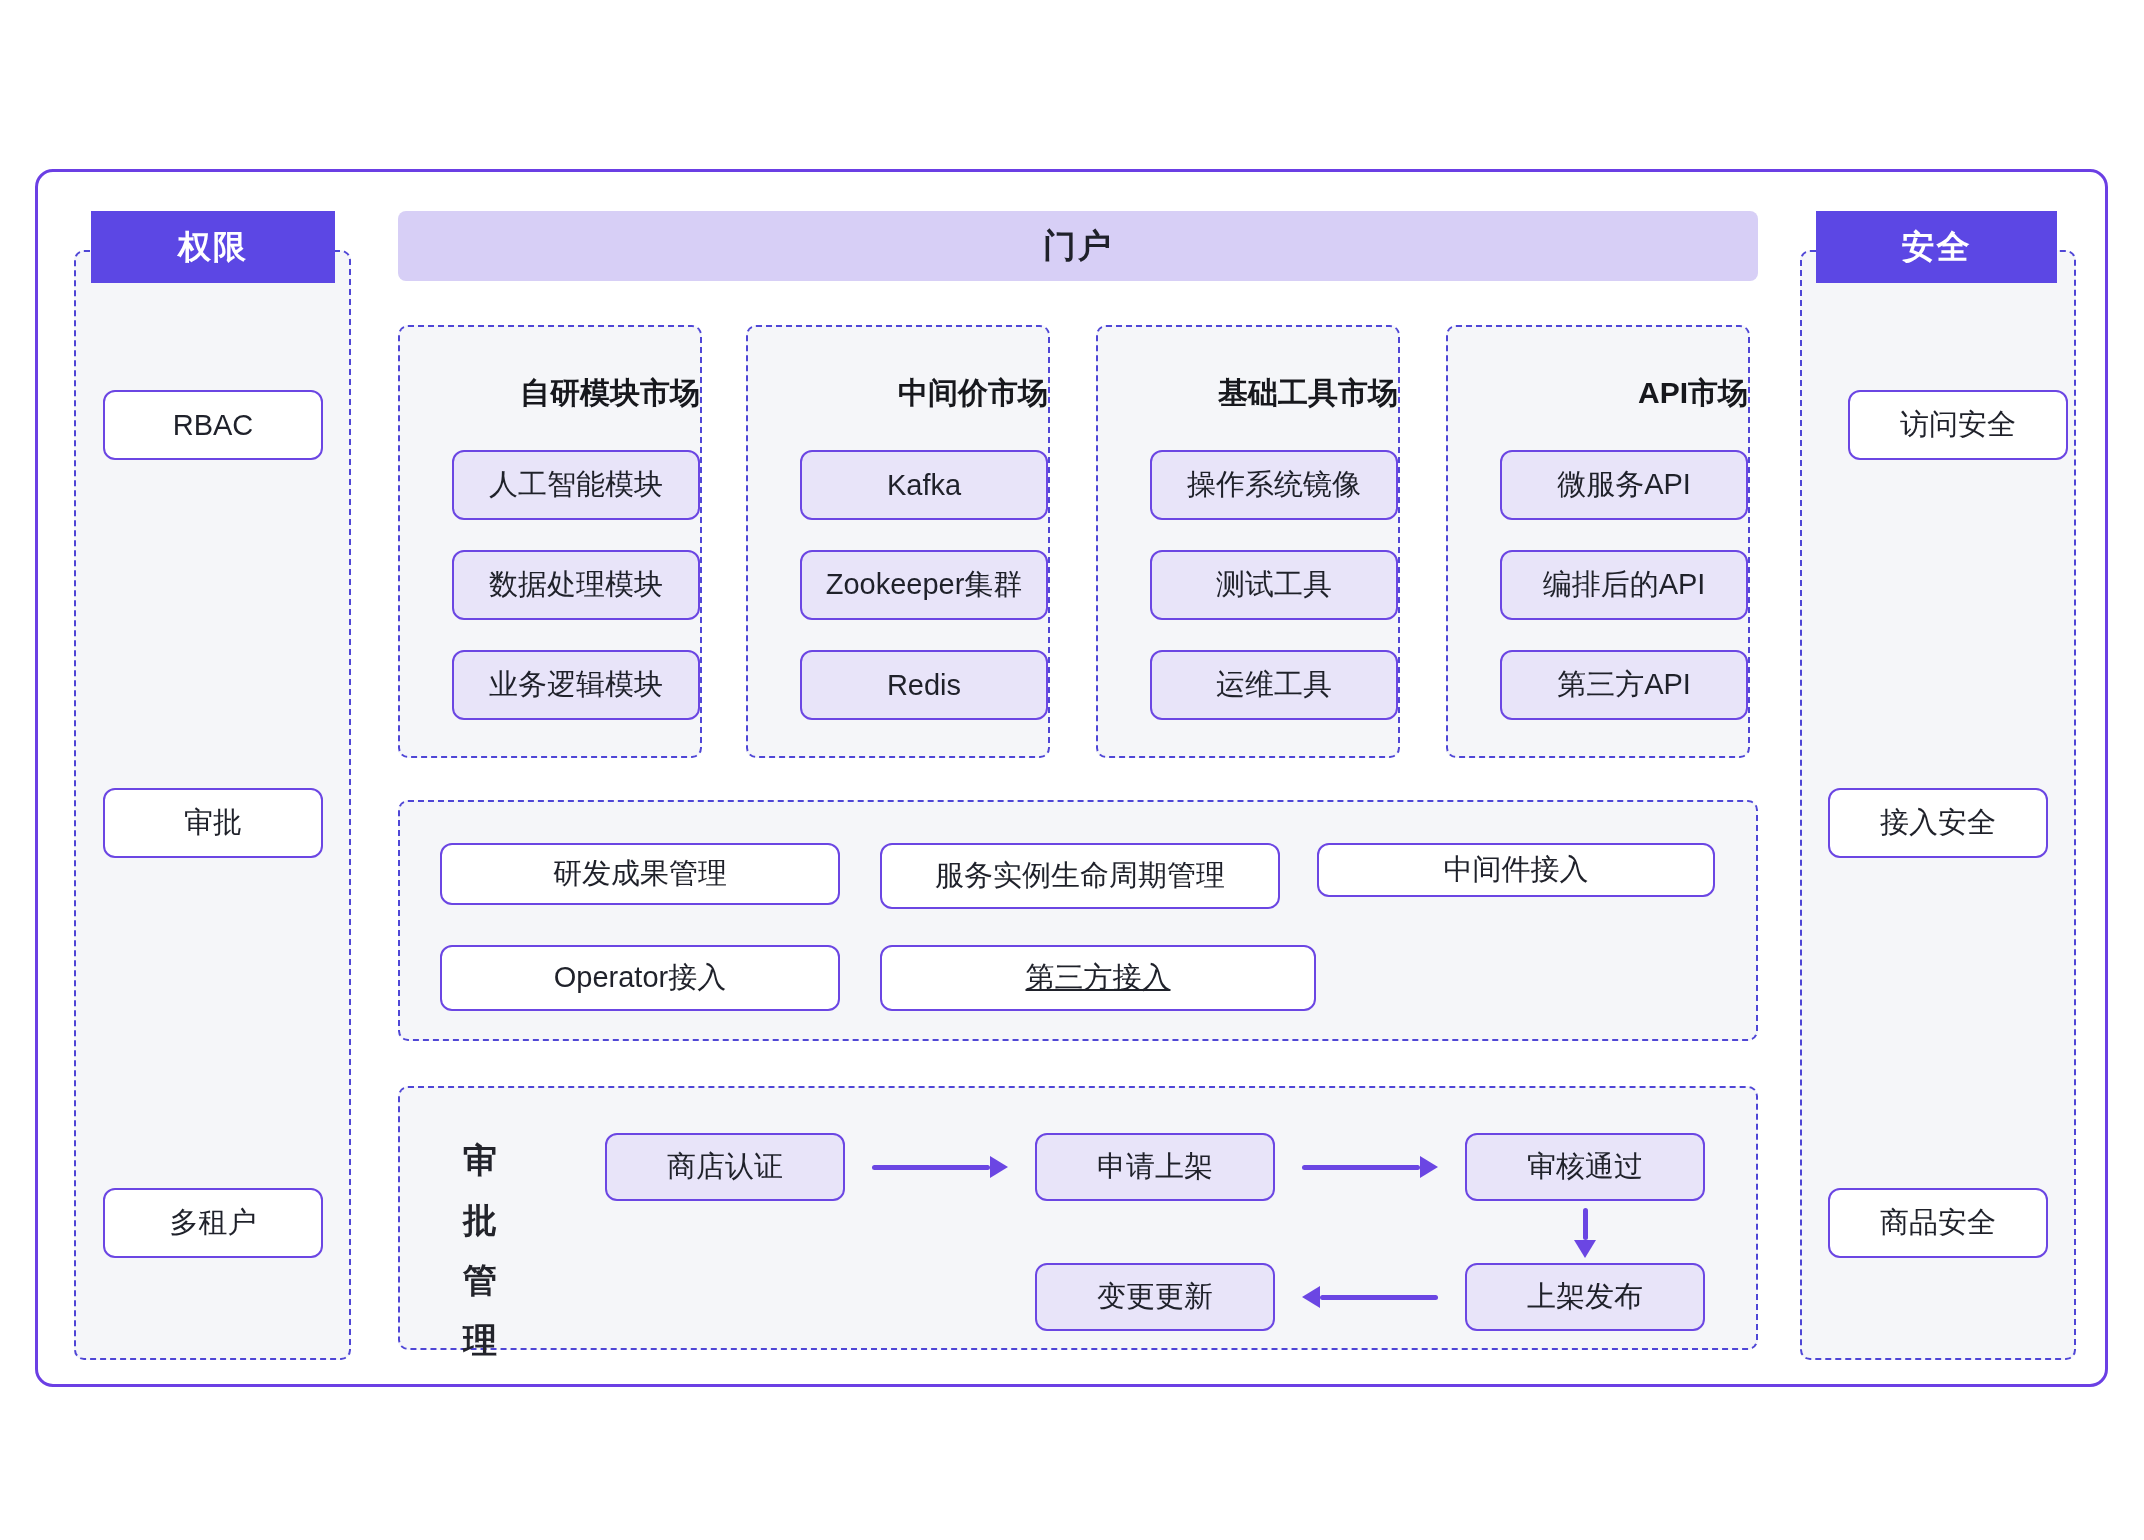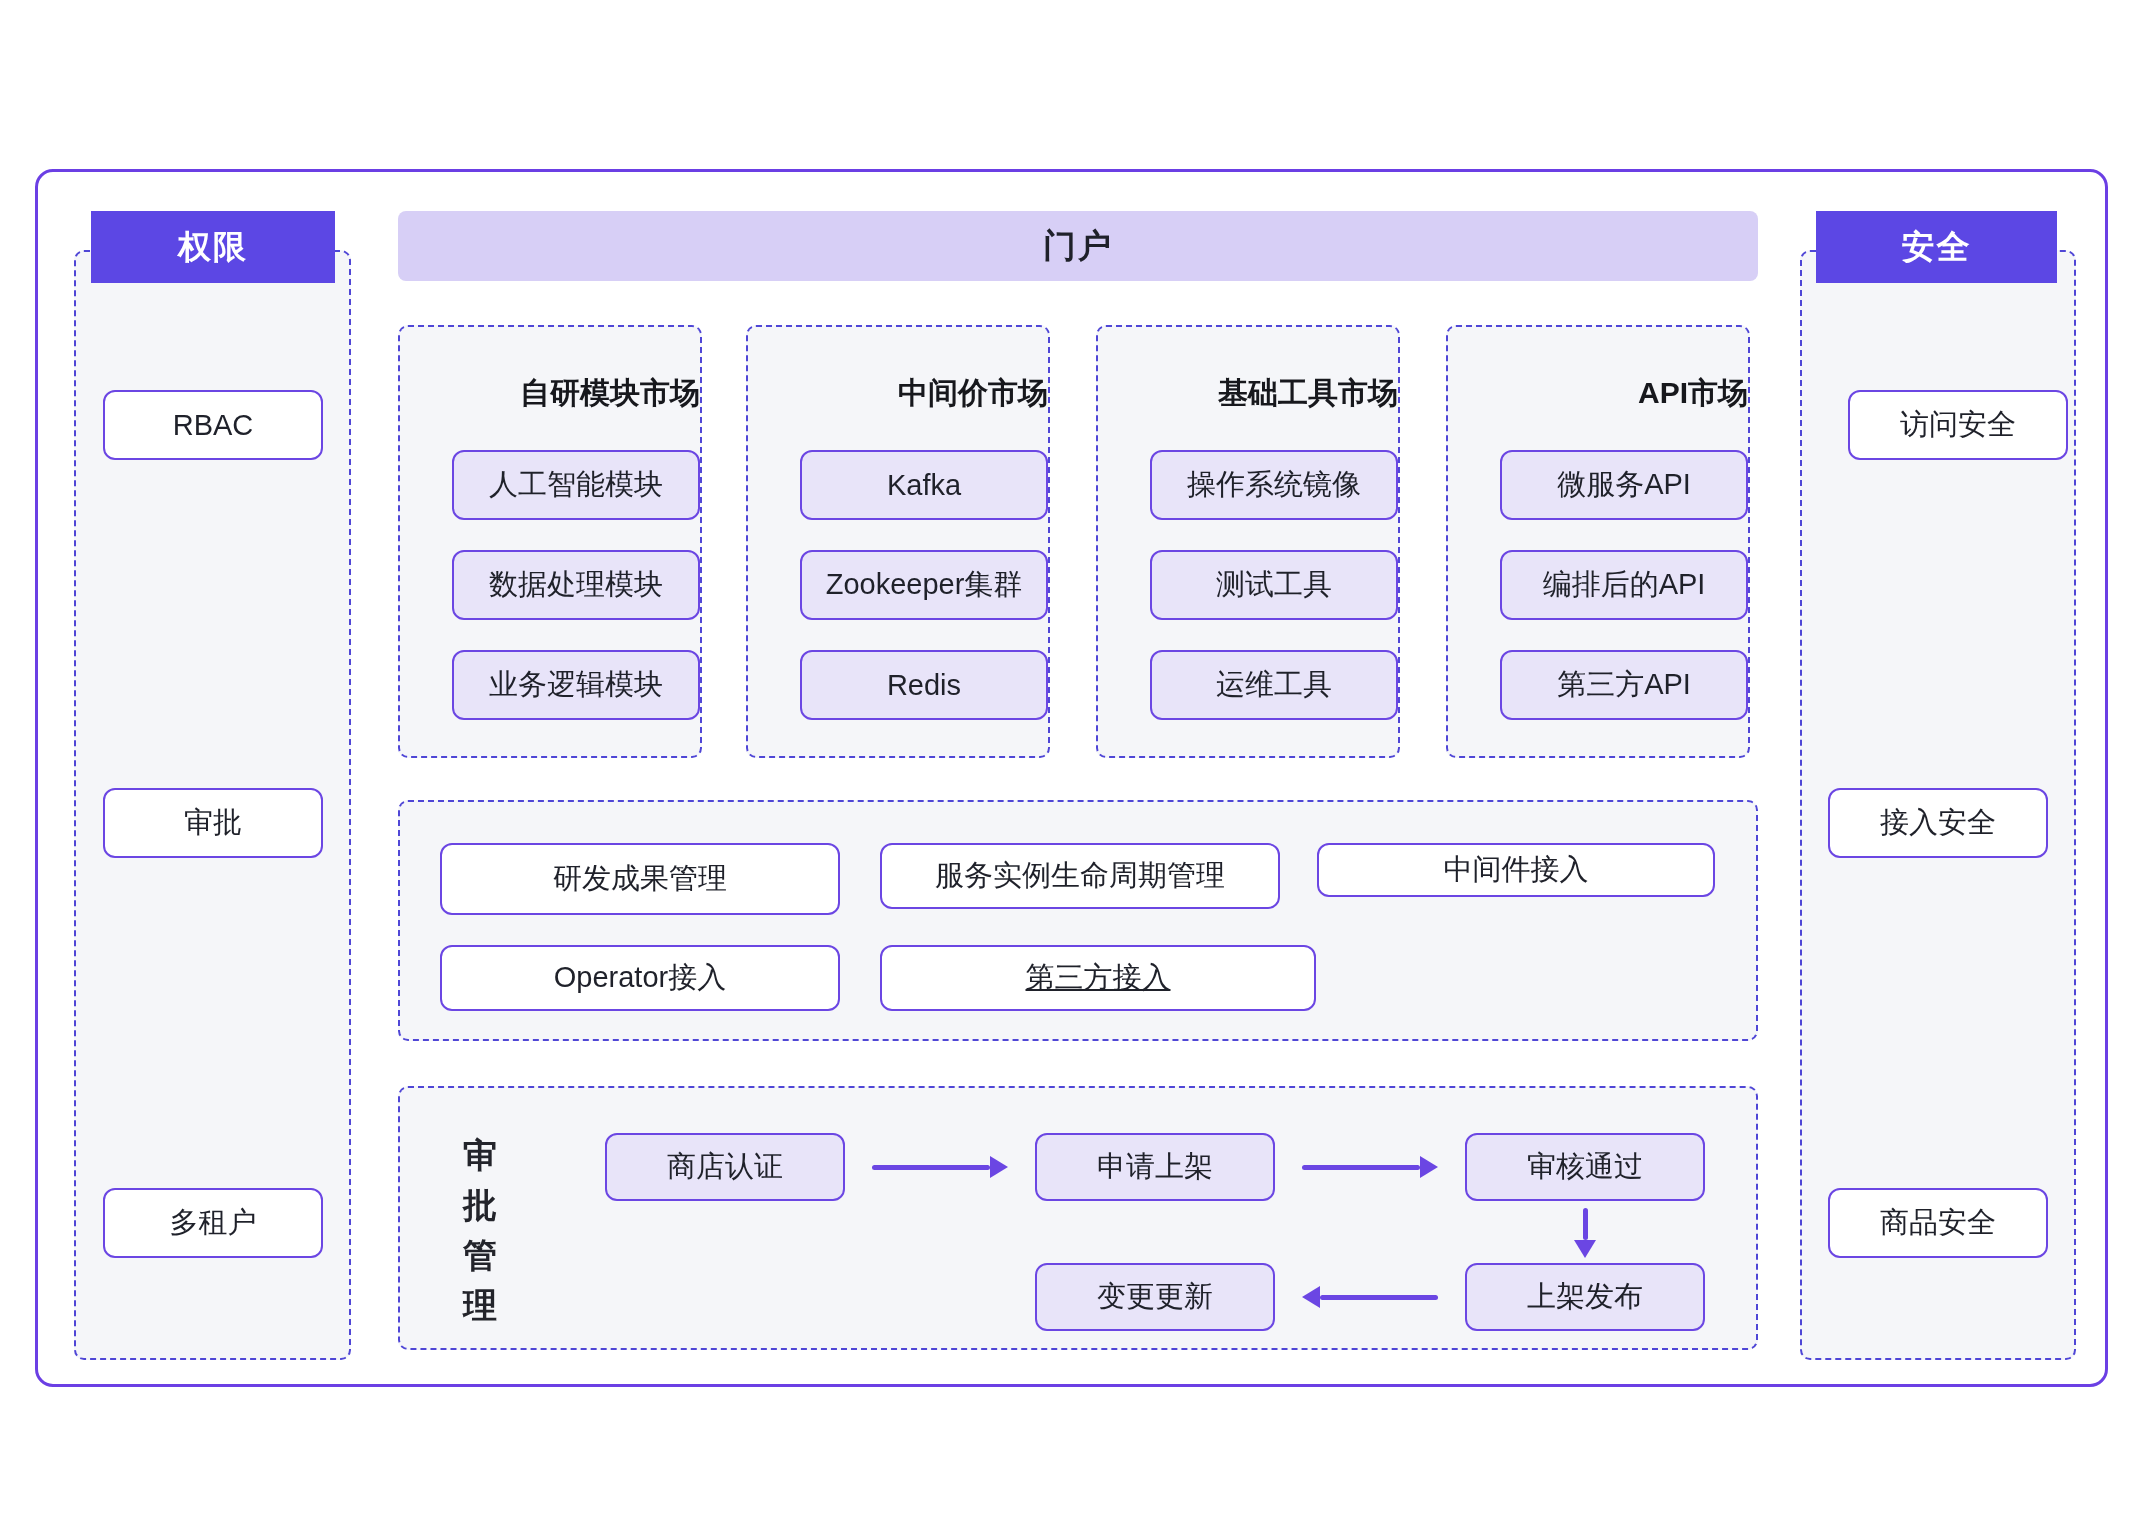--- a/index.html
+++ b/index.html
@@ -19,21 +19,21 @@
 
   .node { display:flex; align-items:center; justify-content:center; font-size:29px; color:#1F212A;
           background:#ffffff; border:2px solid #6B46E3; border-radius:12px; z-index:2; }
   .node.lav { background:#E8E4F9; }
 
   .mcol { border:2px dashed #4F46D6; background:#F5F6F9; border-radius:10px;
           display:flex; flex-direction:column; align-items:flex-end; padding-top:46px; }
   .mtitle { font-size:30px; font-weight:700; color:#17181D; margin-bottom:36px; }
   .mitem { width:244px; height:66px; margin-bottom:30px; flex:0 0 auto; }
 
-  .vlabel { width:40px; font-size:34px; font-weight:700; color:#23242B; line-height:50px;
+  .vlabel { width:40px; font-size:34px; font-weight:700; color:#23242B; line-height:60px;
             text-align:center; word-break:break-all; }
 
   .arr-r, .arr-l { display:flex; align-items:center; }
   .arr-d { display:flex; flex-direction:column; align-items:center; }
   .shaft-h { flex:1; height:5px; background:#6B46E3; border-radius:3px; }
   .shaft-v { flex:1; width:5px; background:#6B46E3; border-radius:3px; }
   .head-r { width:0; height:0; border-left:18px solid #6B46E3; border-top:11px solid transparent; border-bottom:11px solid transparent; }
   .head-l { width:0; height:0; border-right:18px solid #6B46E3; border-top:11px solid transparent; border-bottom:11px solid transparent; }
   .head-d { width:0; height:0; border-top:18px solid #6B46E3; border-left:11px solid transparent; border-right:11px solid transparent; }
 </style>
@@ -79,21 +79,21 @@
     </div>
 
     <div class="abs mcol" style="left:1408px; top:153px; width:304px; height:433px;">
       <div class="mtitle">API市场</div>
       <div class="node lav mitem">微服务API</div>
       <div class="node lav mitem">编排后的API</div>
       <div class="node lav mitem">第三方API</div>
     </div>
 
     <div class="abs panel" style="left:360px; top:628px; width:1360px; height:241px;">
-      <div class="abs node" style="left:40px; top:41px; width:400px; height:72px;">研发成果管理</div>
+      <div class="abs node" style="left:40px; top:41px; width:400px; height:62px;">研发成果管理</div>
       <div class="abs node" style="left:480px; top:41px; width:400px; height:66px;">服务实例生命周期管理</div>
       <div class="abs node" style="left:917px; top:41px; width:398px; height:54px;">中间件接入</div>
       <div class="abs node" style="left:40px; top:143px; width:400px; height:66px;">Operator接入</div>
       <div class="abs node" style="left:480px; top:143px; width:436px; height:66px;text-decoration:underline;">第三方接入</div>
     </div>
 
     <div class="abs panel" style="left:360px; top:914px; width:1360px; height:264px;">
       <div class="abs vlabel" style="left:60px; top:42px; height:190px;">审批管理</div>
 
       <div class="abs node lav" style="left:205px; top:45px; width:240px; height:68px;">商店认证</div>

